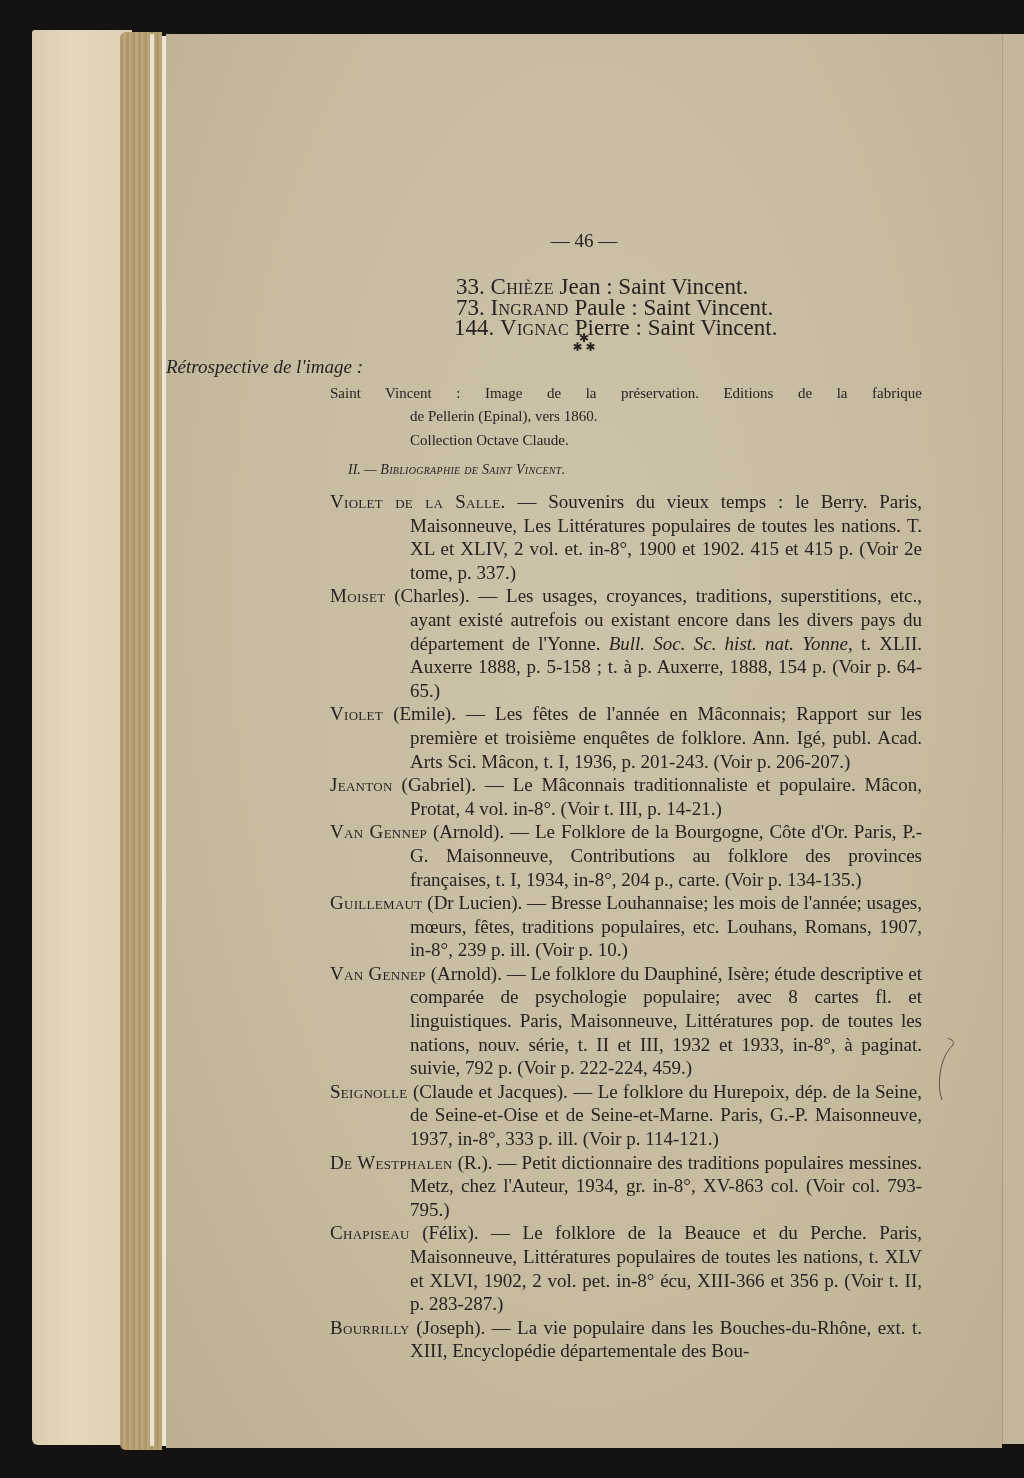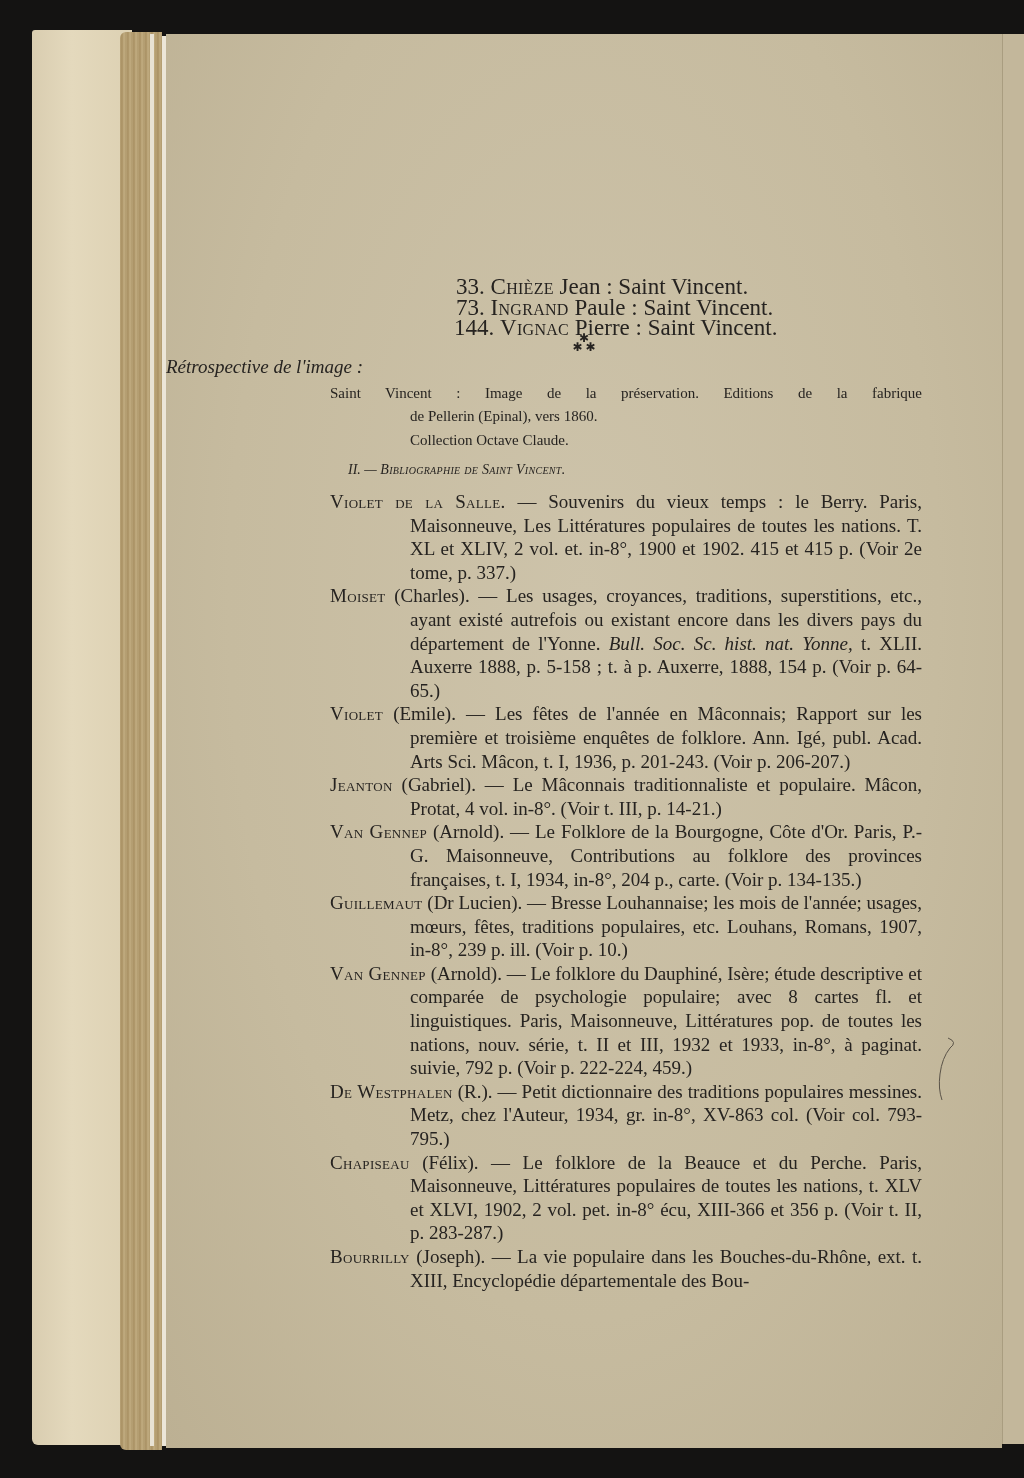--- a/index.html
+++ b/index.html
@@ -45,20 +45,21 @@
 </head>
 <body>
 
 <div class="cover"></div>
 <div class="page-stack"></div>
 <div class="stripe1"></div>
 <div class="stripe2"></div>
 <div class="next-page"></div>
 
 <div class="page">
+  <div class="page-number">— 46 —</div>
 
   <div class="contrib" style="left:290px; top:240px;">
     <span>33.</span>
     <span class="sc">Chièze</span>
     <span>Jean</span>
     <span>: Saint Vincent.</span>
   </div>
   <div class="contrib" style="left:290px; top:261px;text-align:center;">
     <span>73.</span>
     <span class="sc">Ingrand</span>
@@ -112,20 +113,24 @@
     </div>
     <div class="entry">
       <span class="sc">Guillemaut</span>
       <span>(Dr Lucien). — Bresse Louhannaise; les mois de l'année; usages, mœurs, fêtes, traditions populaires, etc. Louhans, Romans, 1907, in-8°, 239 p. ill. (Voir p. 10.)</span>
     </div>
     <div class="entry">
       <span class="sc">Van Gennep</span>
       <span>(Arnold). — Le folklore du Dauphiné, Isère; étude descriptive et comparée de psychologie populaire; avec 8 cartes fl. et linguistiques. Paris, Maisonneuve, Littératures pop. de toutes les nations, nouv. série, t. II et III, 1932 et 1933, in-8°, à paginat. suivie, 792 p. (Voir p. 222-224, 459.)</span>
     </div>
     <div class="entry">
+      <span class="sc">Seignolle</span>
+      <span>(Claude et Jacques). — Le folklore du Hurepoix, dép. de la Seine, de Seine-et-Oise et de Seine-et-Marne. Paris, G.-P. Maisonneuve, 1937, in-8°, 333 p. ill. (Voir p. 114-121.)</span>
+    </div>
+    <div class="entry">
       <span class="sc">De Westphalen</span>
       <span>(R.). — Petit dictionnaire des traditions populaires messines. Metz, chez l'Auteur, 1934, gr. in-8°, XV-863 col. (Voir col. 793-795.)</span>
     </div>
     <div class="entry">
       <span class="sc">Chapiseau</span>
       <span>(Félix). — Le folklore de la Beauce et du Perche. Paris, Maisonneuve, Littératures populaires de toutes les nations, t. XLV et XLVI, 1902, 2 vol. pet. in-8° écu, XIII-366 et 356 p. (Voir t. II, p. 283-287.)</span>
     </div>
     <div class="entry">
       <span class="sc">Bourrilly</span>
       <span>(Joseph). — La vie populaire dans les Bouches-du-Rhône, ext. t. XIII, Encyclopédie départementale des Bou-</span>

